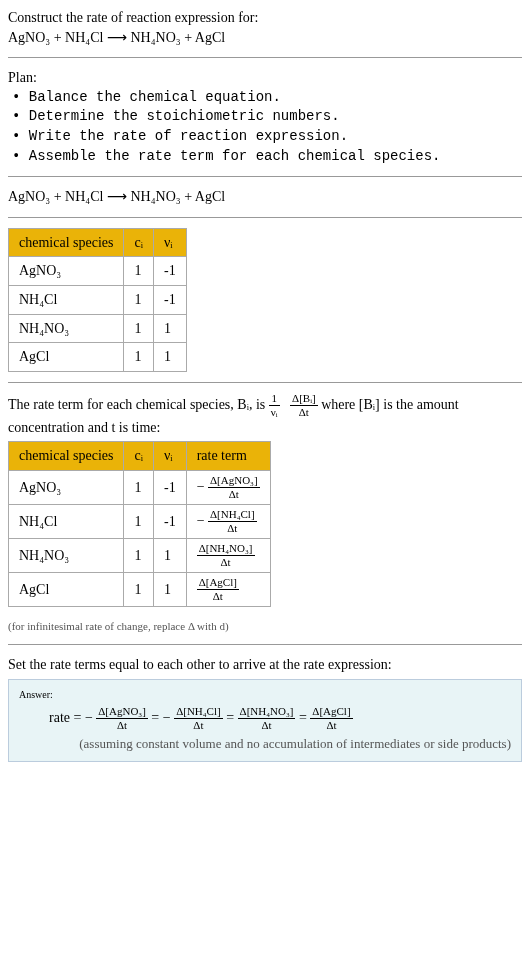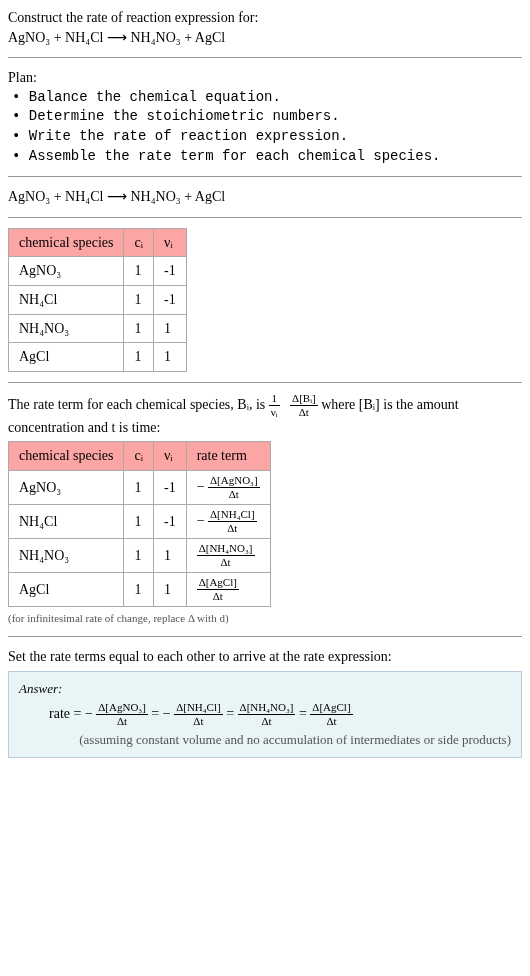--- a/index.html
+++ b/index.html
@@ -34,37 +34,36 @@
     margin-bottom: 2px;
   }
   th, td {
     border: 1px solid #aaa;
     padding: 4px 10px;
     text-align: left;
     font-weight: normal;
     font-family: Georgia, serif;
   }
   th {
-    background: #fca5a5;
+    background: #eab308;
   }
   .note {
     font-size: 11px;
     color: #555;
-    margin-top: 4px;
+    margin-top: 12px;
   }
   .answer-box {
     background: #e8f4f6;
     border: 1px solid #bcd;
     padding: 8px 10px;
     margin-top: 4px;
   }
   .answer-label {
-    font-size: 13px;
+    font-size: 10px;
     margin-bottom: 4px;
-    font-style: italic;
   }
   .answer-eq {
     text-align: left;
     padding-left: 30px;
     margin: 4px 0;
   }
   .answer-note {
     font-size: 13px;
     color: #555;
     text-align: right;

